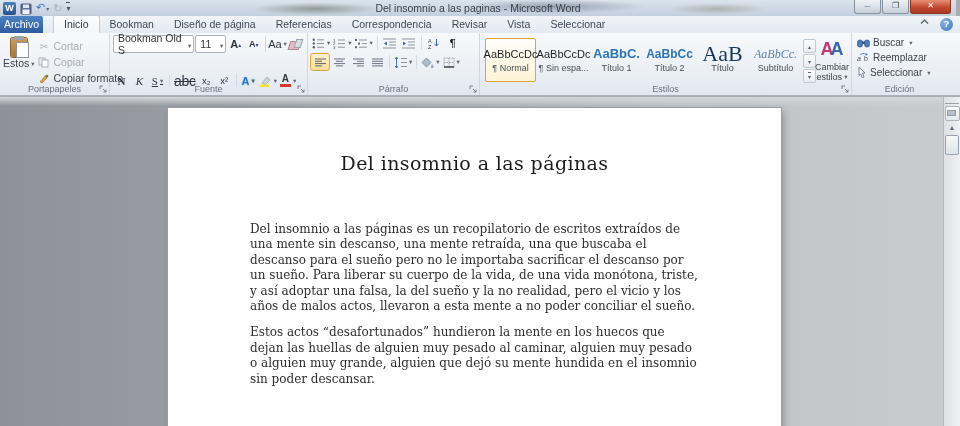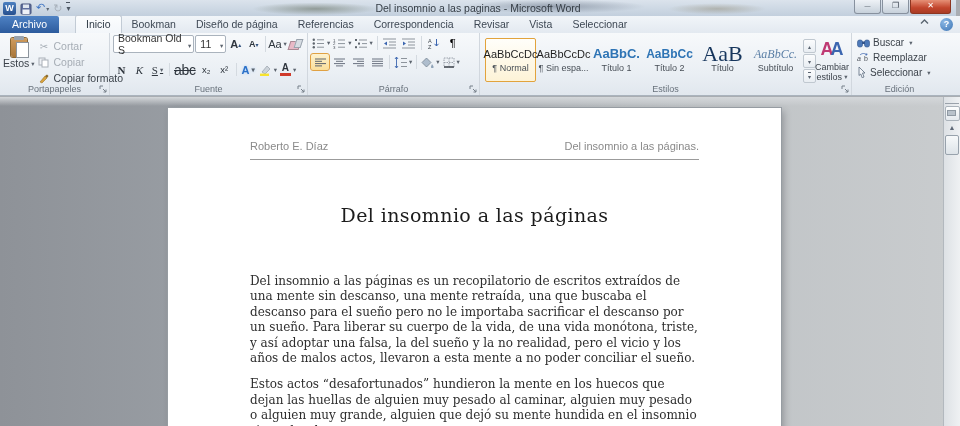--- a/index.html
+++ b/index.html
@@ -37,21 +37,21 @@
   .winbtn.max::before{content:"❐";}
   .winbtn.close{width:39px;background:linear-gradient(#e69076,#c2452c 60%,#a93c25);
     border-color:#8d3520;color:#fff;}
   .winbtn.close::before{content:"✕";}
   
   .tabrow{position:absolute;top:16px;left:0;right:0;height:17px;
     background:linear-gradient(#f1f5f9,#e3e9f0);border-bottom:1px solid #c6cfd9;
     display:flex;align-items:flex-end;}
   .tab{padding:2px 10px 3px;font-size:10.5px;color:#3e4854;white-space:nowrap;}
   .tab.archivo{background:linear-gradient(#4e82c4,#2d5b9d);color:#fff;
-    border-radius:2px 2px 0 0;margin-right:16px;padding:2px 12px 3px;text-align:center;}
+    border-radius:2px 2px 0 0;margin-right:10px;padding:2px 4px 3px;text-align:center;}
   .tab.active{background:linear-gradient(#fcfdfe,#f3f6fa);border:1px solid #c2cbd5;
     border-bottom:none;border-radius:2.5px 2.5px 0 0;margin-bottom:-1px;padding-bottom:4px;color:#2f3a46;}
   .tabrow-right{position:absolute;right:7px;top:2px;display:flex;gap:9px;align-items:center;}
   .chev{width:11px;height:11px;color:#5a6570;font-size:8px;text-align:center;line-height:11px;}
   .help{width:13px;height:13px;border-radius:50%;background:radial-gradient(circle at 35% 30%,#8cb9e6,#3c74b4);
     color:#fff;font-size:9px;font-weight:bold;text-align:center;line-height:13px;}
   .help::before{content:"?";}
   
   .ribbon{position:absolute;top:33px;left:0;right:0;height:63px;display:flex;
     background:linear-gradient(#f7f9fb,#eaeff4 65%,#e1e7ee);
@@ -72,21 +72,21 @@
   .pastebtn{width:40px;display:flex;flex-direction:column;align-items:center;padding-top:3px;font-size:10.5px;color:#3c434b;}
   .clipicon{width:16px;height:19px;border-radius:2px;position:relative;
     background:linear-gradient(#cf9c5f,#a9773b);box-shadow:0 0 0 1px #8a6632;}
   .clipicon::before{content:"";position:absolute;left:3px;top:-2px;width:10px;height:4px;
     background:#9aa3ad;border-radius:1px;}
   .clipicon::after{content:"";position:absolute;right:-2px;top:4px;width:11px;height:14px;
     background:#fff;border:1px solid #8c949d;}
   .clipcol{display:flex;flex-direction:column;justify-content:flex-start;gap:1px;padding-top:4px;}
   .mini{width:13px;height:12px;display:inline-block;text-align:center;font-size:10px;line-height:12px;}
   
-  .g-font{width:198px;display:flex;flex-direction:column;gap:9px;}
+  .g-font{width:198px;display:flex;flex-direction:column;gap:20px;}
   .frow{display:flex;align-items:center;gap:1px;}
   .combo{height:16px;background:#fff;border:1px solid #aab3bd;border-radius:2px;
     display:flex;align-items:center;font-size:10.5px;color:#333;padding:0 2px 0 4px;}
   .combo .cv{margin-left:auto;}
   .cv::after{content:"▾";font-size:6.5px;color:#5c646e;}
   .fname{width:96px;}
   .fsize{width:30px;}
   .fbtn{min-width:15px;height:15px;display:inline-flex;align-items:center;justify-content:center;
     font-size:11px;color:#2f363e;padding:0 1px;}
   .growA::before{content:"A";font-weight:bold;font-size:11px;}
@@ -491,24 +491,20 @@
         <path d="M2 0l6 6H5.5L7 10l-1.8.8L3.8 7 2 8.5Z" fill="#f2f5f9" stroke="#5a6b7d" stroke-width=".8"></path>
       </svg>
       <span>Seleccionar</span>
     </div>
     <div class="grplabel">Edición</div>
   </div>
 </div>
 
 <div class="docarea">
   <div class="page">
-    <div class="pg-header">
-      <span>Roberto E. Díaz</span>
-      <span>Del insomnio a las páginas.</span>
-    </div>
     <div class="pg-title">Del insomnio a las páginas</div>
     <div class="pg-body">
       <p>Del insomnio a las páginas es un recopilatorio de escritos extraídos de una mente sin descanso, una mente retraída, una que buscaba el descanso para el sueño pero no le importaba sacrificar el descanso por un sueño. Para liberar su cuerpo de la vida, de una vida monótona, triste, y así adoptar una falsa, la del sueño y la no realidad, pero el vicio y los años de malos actos, llevaron a esta mente a no poder conciliar el sueño.</p>
       <p>Estos actos “desafortunados”  hundieron la mente en los huecos que dejan las huellas de alguien muy pesado al caminar, alguien muy pesado o alguien muy grande, alguien que dejó su mente hundida en el insomnio sin poder descansar.</p>
     </div>
   </div>
   <div class="vscroll">
     <div class="sbsplit"></div>
     <div class="sbruler"></div>
     <div class="sbup"></div>

